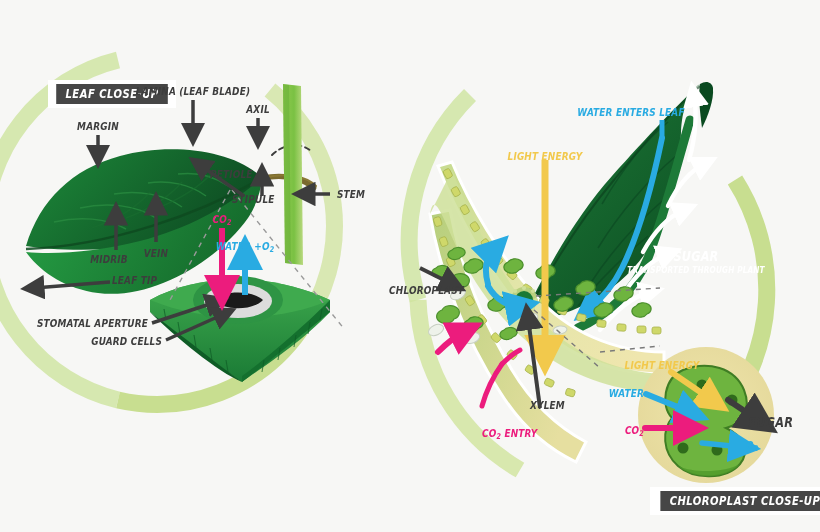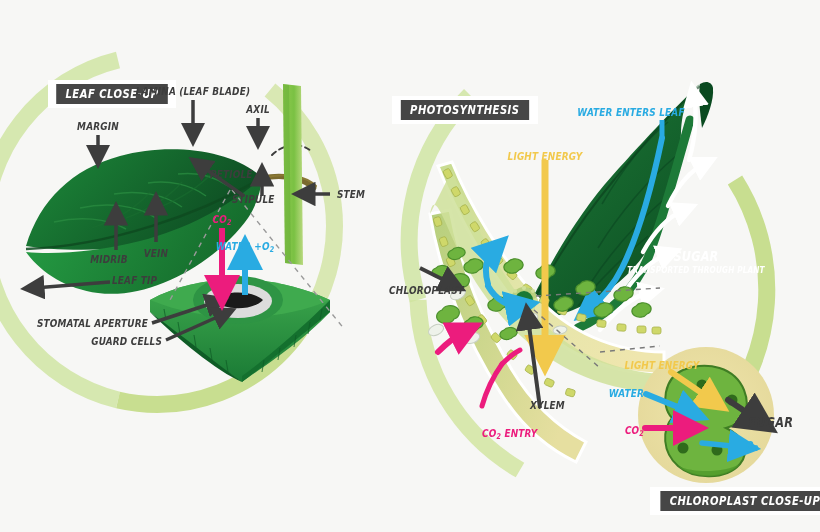--- a/index.html
+++ b/index.html
@@ -388,23 +388,20 @@
       <path d="M646 394 L690 412" stroke="#29abe2" stroke-width="6" fill="none" stroke-linecap="round" marker-end="url(#mCyan)"></path>
       <path d="M645 428 L688 428" stroke="#ec1c7d" stroke-width="6" fill="none" stroke-linecap="round" marker-end="url(#mPink)"></path>
       <path d="M728 400 L758 420" stroke="#3d3d3d" stroke-width="6" fill="none" stroke-linecap="round" marker-end="url(#mBlack)"></path>
       <path d="M702 443 L742 447" stroke="#29abe2" stroke-width="5.5" fill="none" stroke-linecap="round" marker-end="url(#mCyan)"></path>
     </g>
   </svg>
 
   <div class="badge" style="left:48px;top:80px;">
     <span>LEAF CLOSE-UP</span>
   </div>
-  <div class="badge" style="left:392px;top:96px;">
-    <span>PHOTOSYNTHESIS</span>
-  </div>
   <div class="badge" style="left:650px;top:487px;">
     <span>CHLOROPLAST CLOSE-UP</span>
   </div>
 
   <div class="lbl ctr" style="left:193px;top:86px;transform:translateX(-50%) scaleX(.9);">LAMINA (LEAF BLADE)</div>
   <div class="lbl ctr" style="left:258px;top:104px;transform:translateX(-50%) scaleX(.9);">AXIL</div>
   <div class="lbl ctr" style="left:98px;top:121px;transform:translateX(-50%) scaleX(.9);">MARGIN</div>
   <div class="lbl" style="left:210px;top:169px;">PETIOLE</div>
   <div class="lbl" style="left:232px;top:194px;">STIPULE</div>
   <div class="lbl" style="left:337px;top:189px;">STEM</div>

